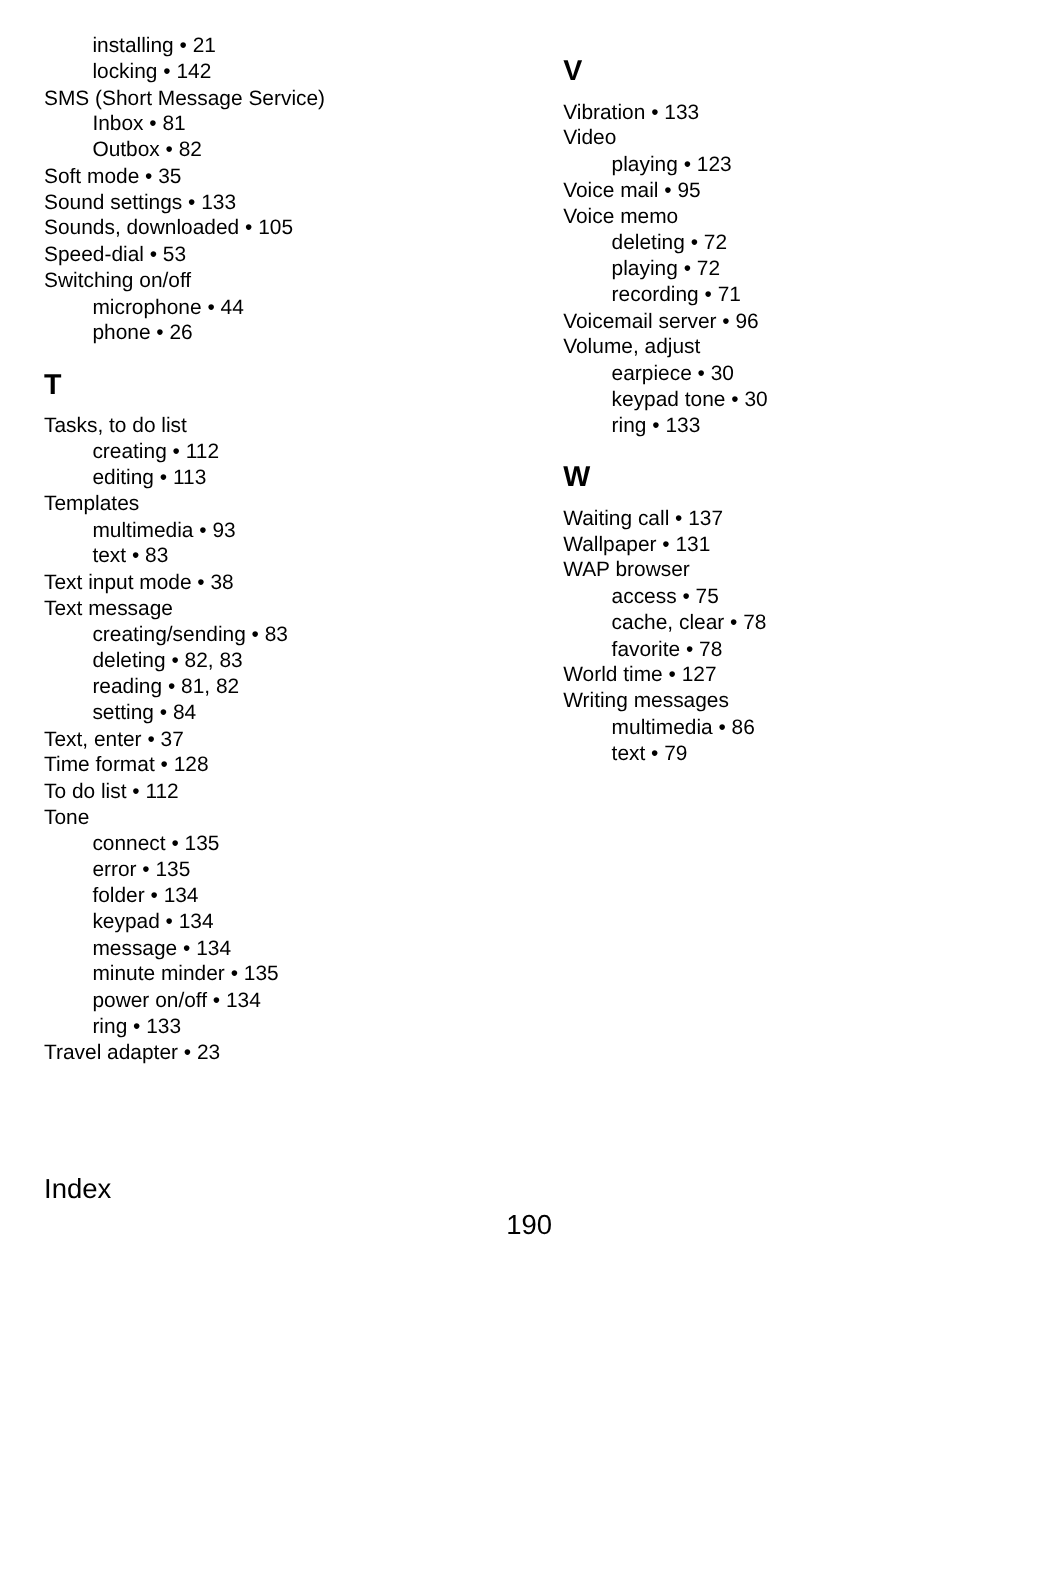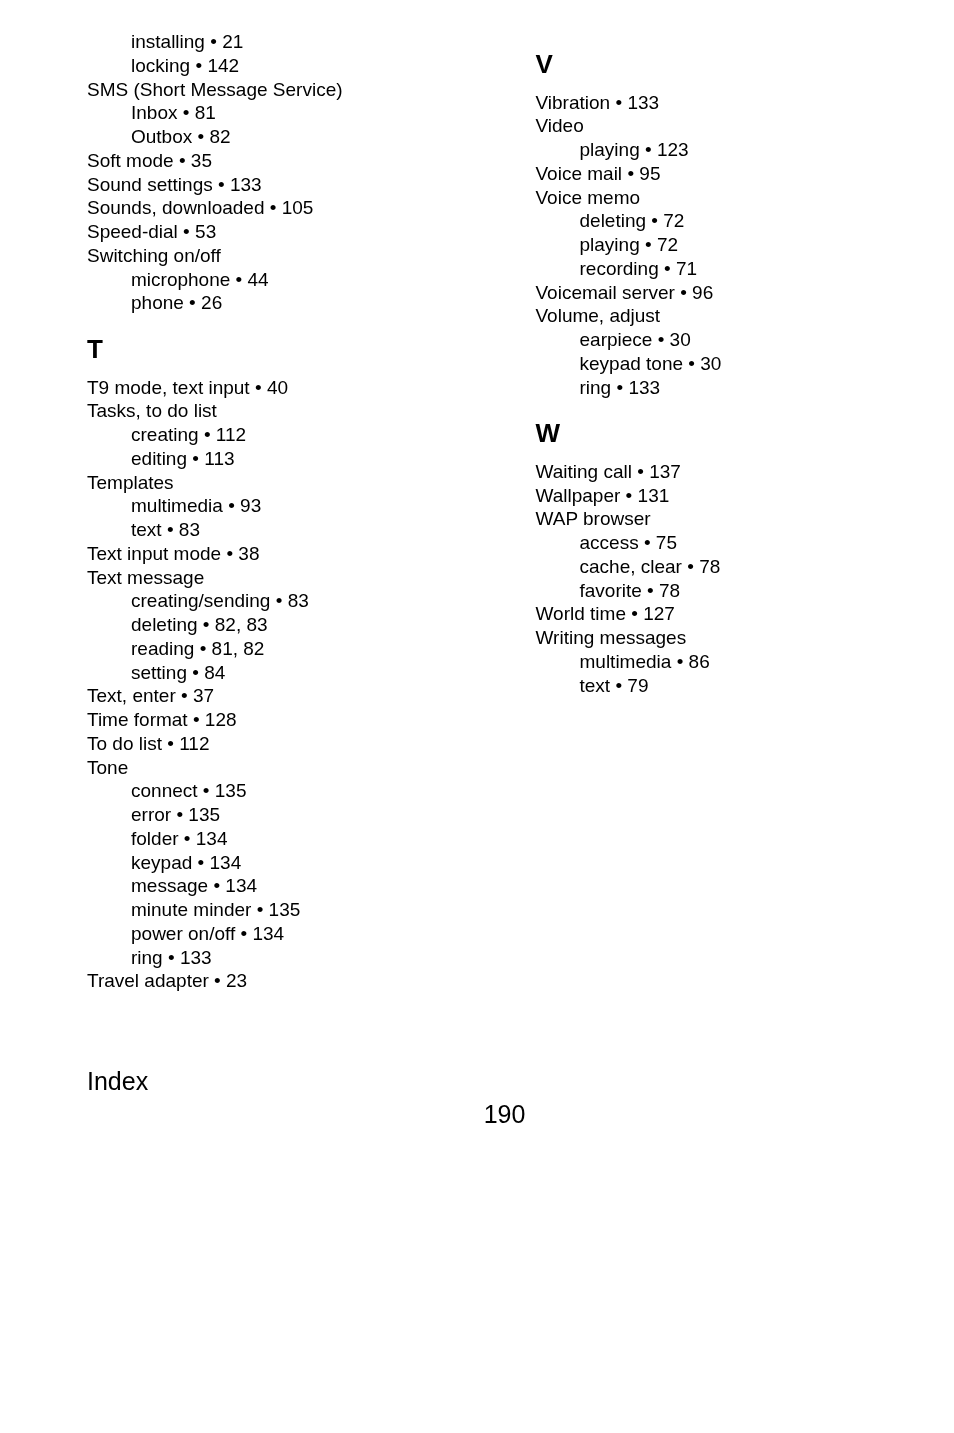--- a/index.html
+++ b/index.html
@@ -12,21 +12,20 @@
       height: 1433px;
       background: #fff;
       line-height: 1.25;
     }
     .page {
       padding: 30px 40px 20px 40px;
       display: flex;
       flex-direction: column;
       height: 1150px;
       box-sizing: border-box;
-      margin-left: 47px;
     }
     .columns {
       display: flex;
       flex-direction: row;
       gap: 70px;
       flex: 1;
     }
     .col {
       flex: 1;
     }
@@ -65,21 +64,20 @@
         <div class="sub-entry"><span>Inbox</span><span> •  </span><span>81</span></div>
         <div class="sub-entry"><span>Outbox</span><span> •  </span><span>82</span></div>
         <div class="entry"><span>Soft mode</span><span> •  </span><span>35</span></div>
         <div class="entry"><span>Sound settings</span><span> •  </span><span>133</span></div>
         <div class="entry"><span>Sounds, downloaded</span><span> •  </span><span>105</span></div>
         <div class="entry"><span>Speed-dial</span><span> •  </span><span>53</span></div>
         <div class="entry"><span>Switching on/off</span></div>
         <div class="sub-entry"><span>microphone</span><span> •  </span><span>44</span></div>
         <div class="sub-entry"><span>phone</span><span> •  </span><span>26</span></div>
         <div class="section-heading">T</div>
-        <div class="entry"><span>T9 mode, text input</span><span> •  </span><span>40</span></div>
         <div class="entry"><span>Tasks, to do list</span></div>
         <div class="sub-entry"><span>creating</span><span> •  </span><span>112</span></div>
         <div class="sub-entry"><span>editing</span><span> •  </span><span>113</span></div>
         <div class="entry"><span>Templates</span></div>
         <div class="sub-entry"><span>multimedia</span><span> •  </span><span>93</span></div>
         <div class="sub-entry"><span>text</span><span> •  </span><span>83</span></div>
         <div class="entry"><span>Text input mode</span><span> •  </span><span>38</span></div>
         <div class="entry"><span>Text message</span></div>
         <div class="sub-entry"><span>creating/sending</span><span> •  </span><span>83</span></div>
         <div class="sub-entry"><span>deleting</span><span> •  </span><span>82, 83</span></div>

